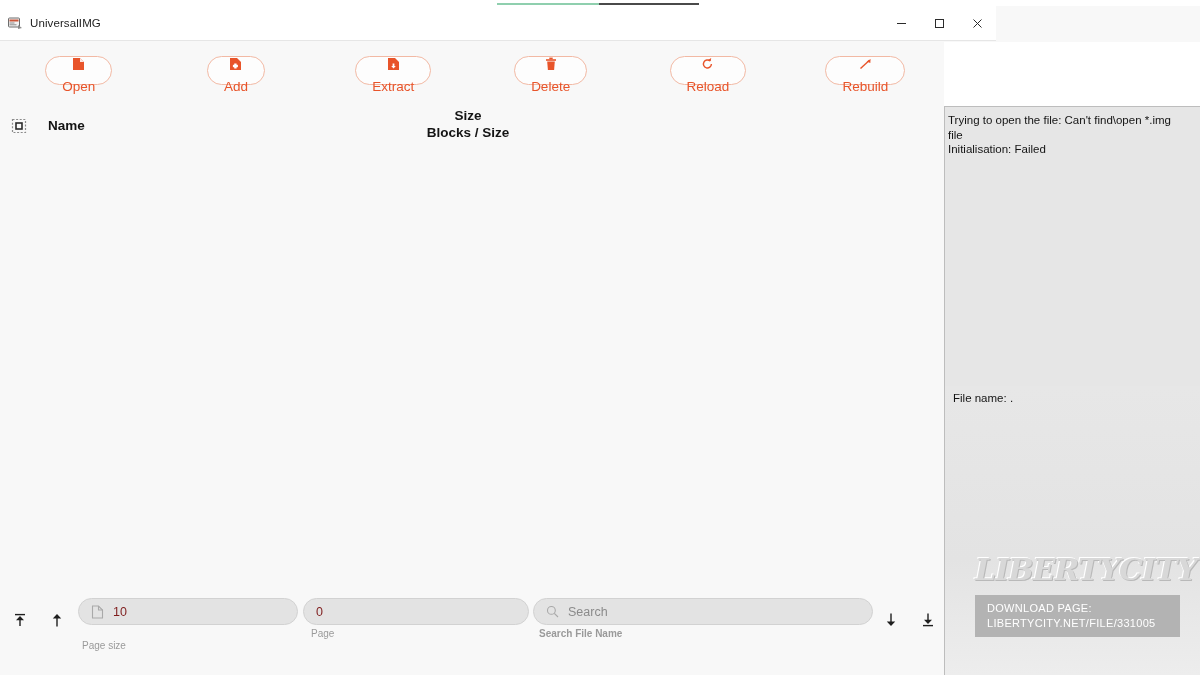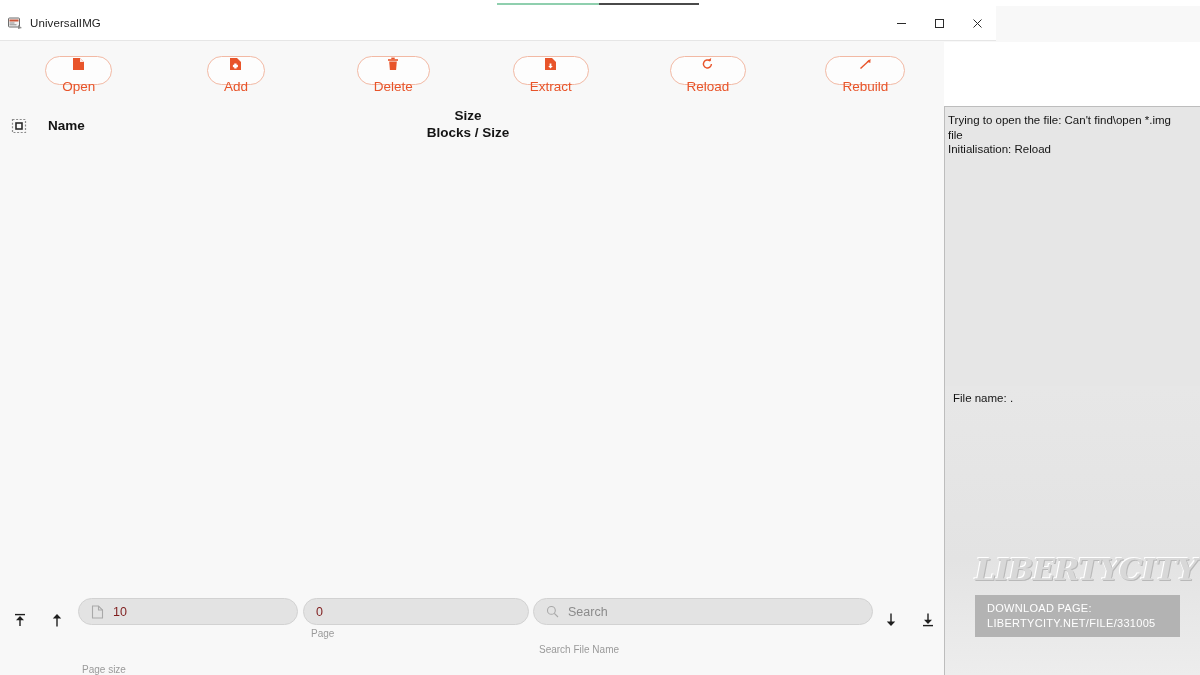--- a/index.html
+++ b/index.html
@@ -141,25 +141,25 @@
   .field .val {
     font-size: 12.5px; color: #7f1d1d;
   }
   .field .ph { font-size: 12.5px; color: #8b8b8b; }
   .field-icon { display: flex; align-items: center; color: #a3a3a3; flex: 0 0 auto; }
   .field-label {
     position: absolute;
     font-size: 10px; color: #9a9a9a;
   }
   .f-pagesize { left: 78px; top: 598px; width: 220px; }
-  .l-pagesize { left: 82px; top: 664px; }
+  .l-pagesize { left: 82px; top: 640px; }
   .f-page     { left: 303px; top: 598px; width: 226px; }
   .l-page     { left: 311px; top: 628px; }
   .f-search   { left: 533px; top: 598px; width: 340px; }
-  .l-search   { left: 539px; top: 644px; }
+  .l-search   { left: 539px; top: 628px; font-weight: bold; }
 
   
   .right-pane {
     position: absolute; left: 944px; top: 42px;
     width: 256px; height: 633px;
     background: #ffffff;
   }
   .log-panel {
     position: absolute; left: 0px; top: 58px;
     width: 256px; height: 317px;
@@ -279,39 +279,39 @@
             <rect x="3.9" y="7.8" width="5" height="2.4" fill="#ffffff"></rect>
           </svg>
         </span>
         <span>Add</span>
       </div>
     </div>
 
     <div class="tb-slot">
       <div class="pill-btn">
         <span class="glyph">
+          <svg width="13" height="14" viewBox="0 0 13 14">
+            <path d="M1 1 h7 l4 4 v8 h-11 z" fill="#e8542a"></path>
+            <path d="M6.5 11.5 l-2.3 -2.6 h1.4 v-2.4 h1.8 v2.4 h1.4 z" fill="#ffffff"></path>
+          </svg>
+        </span>
+        <span>Extract</span>
+      </div>
+    </div>
+
+    <div class="tb-slot">
+      <div class="pill-btn">
+        <span class="glyph">
           <svg width="12" height="14" viewBox="0 0 12 14">
             <rect x="1" y="2.2" width="10" height="1.6" fill="#e8542a"></rect>
             <rect x="4.3" y="0.6" width="3.4" height="1.6" fill="#e8542a"></rect>
             <path d="M2.2 4.4 h7.6 l-0.7 8.6 h-6.2 z" fill="#e8542a"></path>
           </svg>
         </span>
         <span>Delete</span>
-      </div>
-    </div>
-
-    <div class="tb-slot">
-      <div class="pill-btn">
-        <span class="glyph">
-          <svg width="13" height="14" viewBox="0 0 13 14">
-            <path d="M1 1 h7 l4 4 v8 h-11 z" fill="#e8542a"></path>
-            <path d="M6.5 11.5 l-2.3 -2.6 h1.4 v-2.4 h1.8 v2.4 h1.4 z" fill="#ffffff"></path>
-          </svg>
-        </span>
-        <span>Extract</span>
       </div>
     </div>
 
     <div class="tb-slot">
       <div class="pill-btn">
         <span class="glyph">
           <svg width="13" height="14" viewBox="0 0 13 14">
             <path d="M10.4 7 a4 4 0 1 1 -1.3 -3" fill="none" stroke="#e8542a" stroke-width="1.4"></path>
             <path d="M10.2 0.9 l-0.5 3.4 l-2.7 -1.2 z" fill="#e8542a"></path>
           </svg>
@@ -420,21 +420,21 @@
     </span>
     <span class="ph">Search</span>
   </div>
   <div class="field-label l-search">Search File Name</div>
 
   <div class="right-pane">
 
     <div class="log-panel">
       <div class="log-line">Trying to open the file: Can't find\open *.img</div>
       <div class="log-line">file</div>
-      <div class="log-line">Initialisation: Reload</div>
+      <div class="log-line">Initialisation: Failed</div>
     </div>
 
     <div class="log-divider"></div>
 
     <div class="file-panel">
       <div class="file-line">File name: .</div>
     </div>
 
   </div>
 

